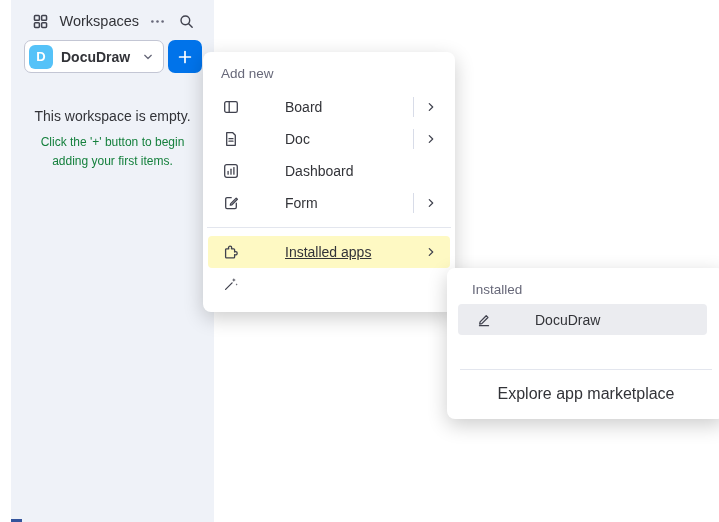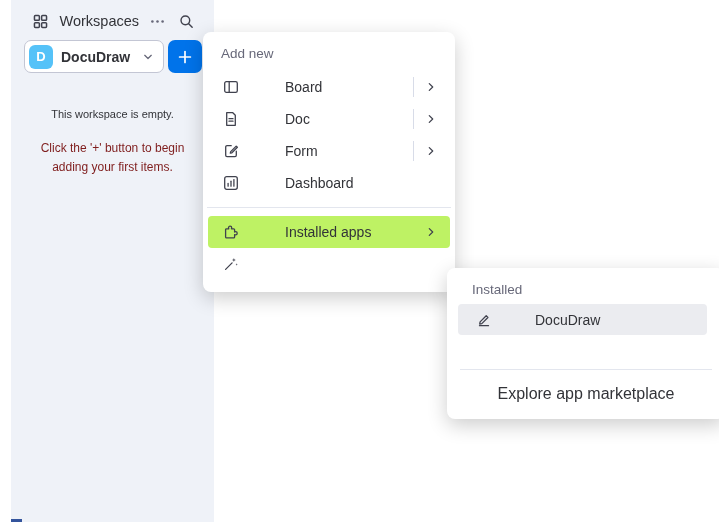--- a/index.html
+++ b/index.html
@@ -39,38 +39,38 @@
   .ws-name { font-size:14px; font-weight:600; color:#323338; }
   .ws-caret { margin-left:auto; }
 
   .add-btn {
     position:absolute; left:157px; top:40px; width:34px; height:33px;
     border-radius:7px; border:none; cursor:pointer;
     display:flex; align-items:center; justify-content:center;
   }
 
   .empty { position:absolute; left:0; right:0; top:108px; text-align:center; }
-  .empty-title { font-size:11px; color:#323338; font-weight:400; margin-bottom:19px; }
-  .empty-sub { font-size:12px; color:#7f1d1d; line-height:1.55; }
+  .empty-title { font-size:14px; color:#323338; font-weight:400; margin-bottom:9px; }
+  .empty-sub { font-size:12px; color:#15803d; line-height:1.55; }
 
   .bottom-strip { position:absolute; left:0; top:519px; width:11px; height:3px; background:#34549c; }
 
   
   .panel {
     position:absolute; background:#ffffff; border-radius:8px;
     box-shadow:0 6px 20px rgba(0,0,0,0.2);
   }
-  .panel-add { left:203px; top:32px; width:252px; padding:12px 4px; z-index:5; }
+  .panel-add { left:203px; top:52px; width:252px; padding:12px 4px; z-index:5; }
   .menu-header { font-size:13.5px; color:#676879; padding:2px 14px 10px 14px; }
   .menu-item {
     height:32px; margin:0 1px; border-radius:4px;
     display:flex; align-items:center; gap:12px; padding:0 11px 0 14px;
     cursor:pointer; font-size:14px; color:#323338;
   }
-  .menu-item.highlight { background:#bef264; }
+  .menu-item.highlight { background:#fef9c3;text-decoration:underline; }
   .mi-icon { width:18px; height:18px; flex:0 0 auto; }
   .mi-label { white-space:nowrap;margin-left:33px; }
   .mi-right { margin-left:auto; display:flex; align-items:center; gap:9px; }
   .mi-vdiv { width:1px; height:20px; background:#d8dce8; }
   .mi-chevron { width:16px; height:16px; display:flex; align-items:center; justify-content:center; cursor:pointer; }
   .menu-divider { height:1px; background:#e3e6ee; margin:8px 0; }
 
   
   .panel-sub { left:447px; top:268px; width:278px; height:151px; z-index:6; padding:14px 0 0 0; }
   .sub-header { font-size:13.5px; color:#676879; padding:0 0 7px 25px; }
@@ -180,47 +180,47 @@
         <svg class="ico" width="14" height="14" viewBox="0 0 18 18" style="stroke-width:1.6">
             <path d="M6.8 4.6 11.2 9l-4.4 4.4"></path>
           </svg>
       </span>
     </span>
   </div>
 
   <div class="menu-item">
     <span class="mi-icon">
       <svg class="ico" width="18" height="18" viewBox="0 0 18 18">
-        <path d="M14.3 9.2v4.1a1.3 1.3 0 0 1-1.3 1.3H5a1.3 1.3 0 0 1-1.3-1.3V5A1.3 1.3 0 0 1 5 3.7h4.2"></path>
-        <path d="M8.7 9.6l5.5-5.5 1.2 1.2-5.5 5.5-1.6.4z"></path>
-      </svg>
-    </span>
-    <span class="mi-label">Form</span>
-    <span class="mi-right">
-      <span class="mi-vdiv"></span>
-      <span class="mi-chevron">
-        <svg class="ico" width="14" height="14" viewBox="0 0 18 18" style="stroke-width:1.6">
-            <path d="M6.8 4.6 11.2 9l-4.4 4.4"></path>
-          </svg>
-      </span>
-    </span>
-  </div>
-
-  <div class="menu-item">
-    <span class="mi-icon">
-      <svg class="ico" width="18" height="18" viewBox="0 0 18 18">
         <rect x="2.7" y="2.7" width="12.6" height="12.6" rx="2"></rect>
         <line x1="6.1" y1="12.2" x2="6.1" y2="9.5"></line>
         <line x1="9" y1="12.2" x2="9" y2="7.2"></line>
         <line x1="11.9" y1="12.2" x2="11.9" y2="5.6"></line>
       </svg>
     </span>
     <span class="mi-label">Dashboard</span>
   </div>
 
+  <div class="menu-item">
+    <span class="mi-icon">
+      <svg class="ico" width="18" height="18" viewBox="0 0 18 18">
+        <path d="M14.3 9.2v4.1a1.3 1.3 0 0 1-1.3 1.3H5a1.3 1.3 0 0 1-1.3-1.3V5A1.3 1.3 0 0 1 5 3.7h4.2"></path>
+        <path d="M8.7 9.6l5.5-5.5 1.2 1.2-5.5 5.5-1.6.4z"></path>
+      </svg>
+    </span>
+    <span class="mi-label">Form</span>
+    <span class="mi-right">
+      <span class="mi-vdiv"></span>
+      <span class="mi-chevron">
+        <svg class="ico" width="14" height="14" viewBox="0 0 18 18" style="stroke-width:1.6">
+            <path d="M6.8 4.6 11.2 9l-4.4 4.4"></path>
+          </svg>
+      </span>
+    </span>
+  </div>
+
 
   <div class="menu-divider"></div>
 
   <div class="menu-item highlight">
     <span class="mi-icon">
       <svg class="ico" width="18" height="18" viewBox="0 0 18 18">
         <path d="M4.5 5.8h2.3c-.2-.3-.3-.6-.3-1 0-.9.7-1.6 1.6-1.6s1.6.7 1.6 1.6c0 .4-.1.7-.3 1h2.3a.9.9 0 0 1 .9.9v2.3c.3-.2.6-.3 1-.3.9 0 1.6.7 1.6 1.6s-.7 1.6-1.6 1.6c-.4 0-.7-.1-1-.3v2.3a.9.9 0 0 1-.9.9H4.5a.9.9 0 0 1-.9-.9V6.7a.9.9 0 0 1 .9-.9z"></path>
       </svg>
     </span>
     <span class="mi-label">Installed apps</span>

